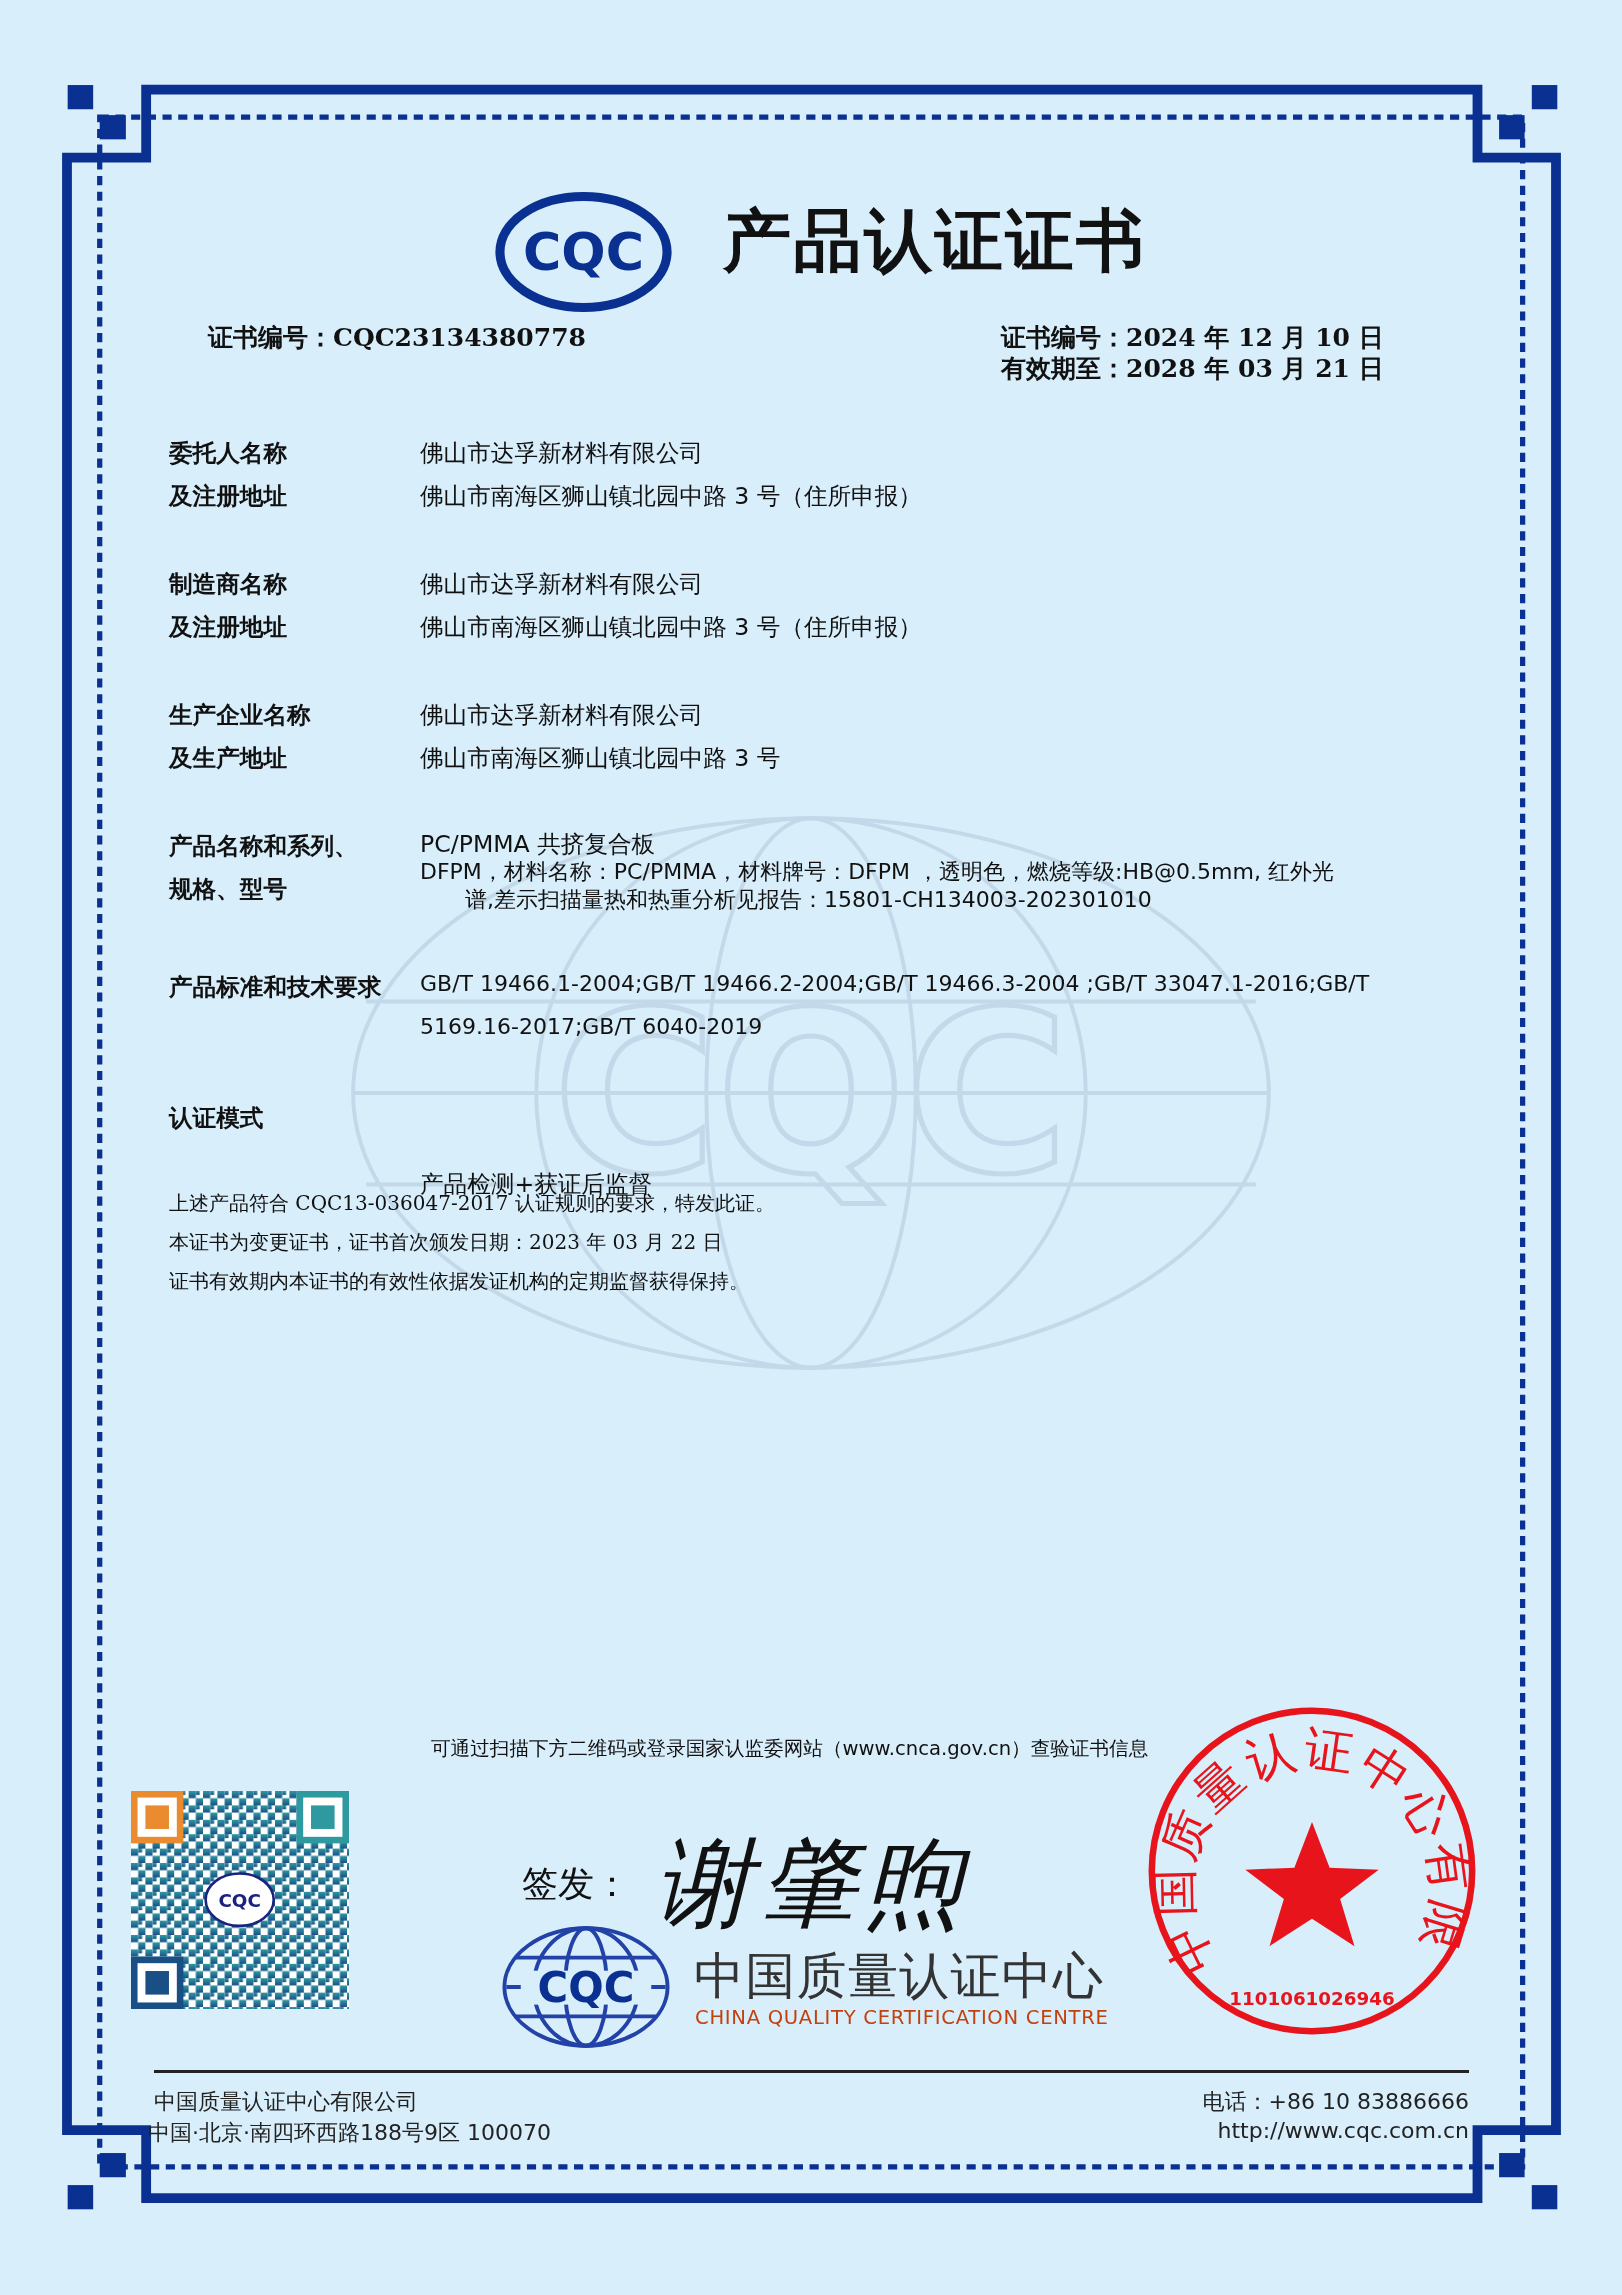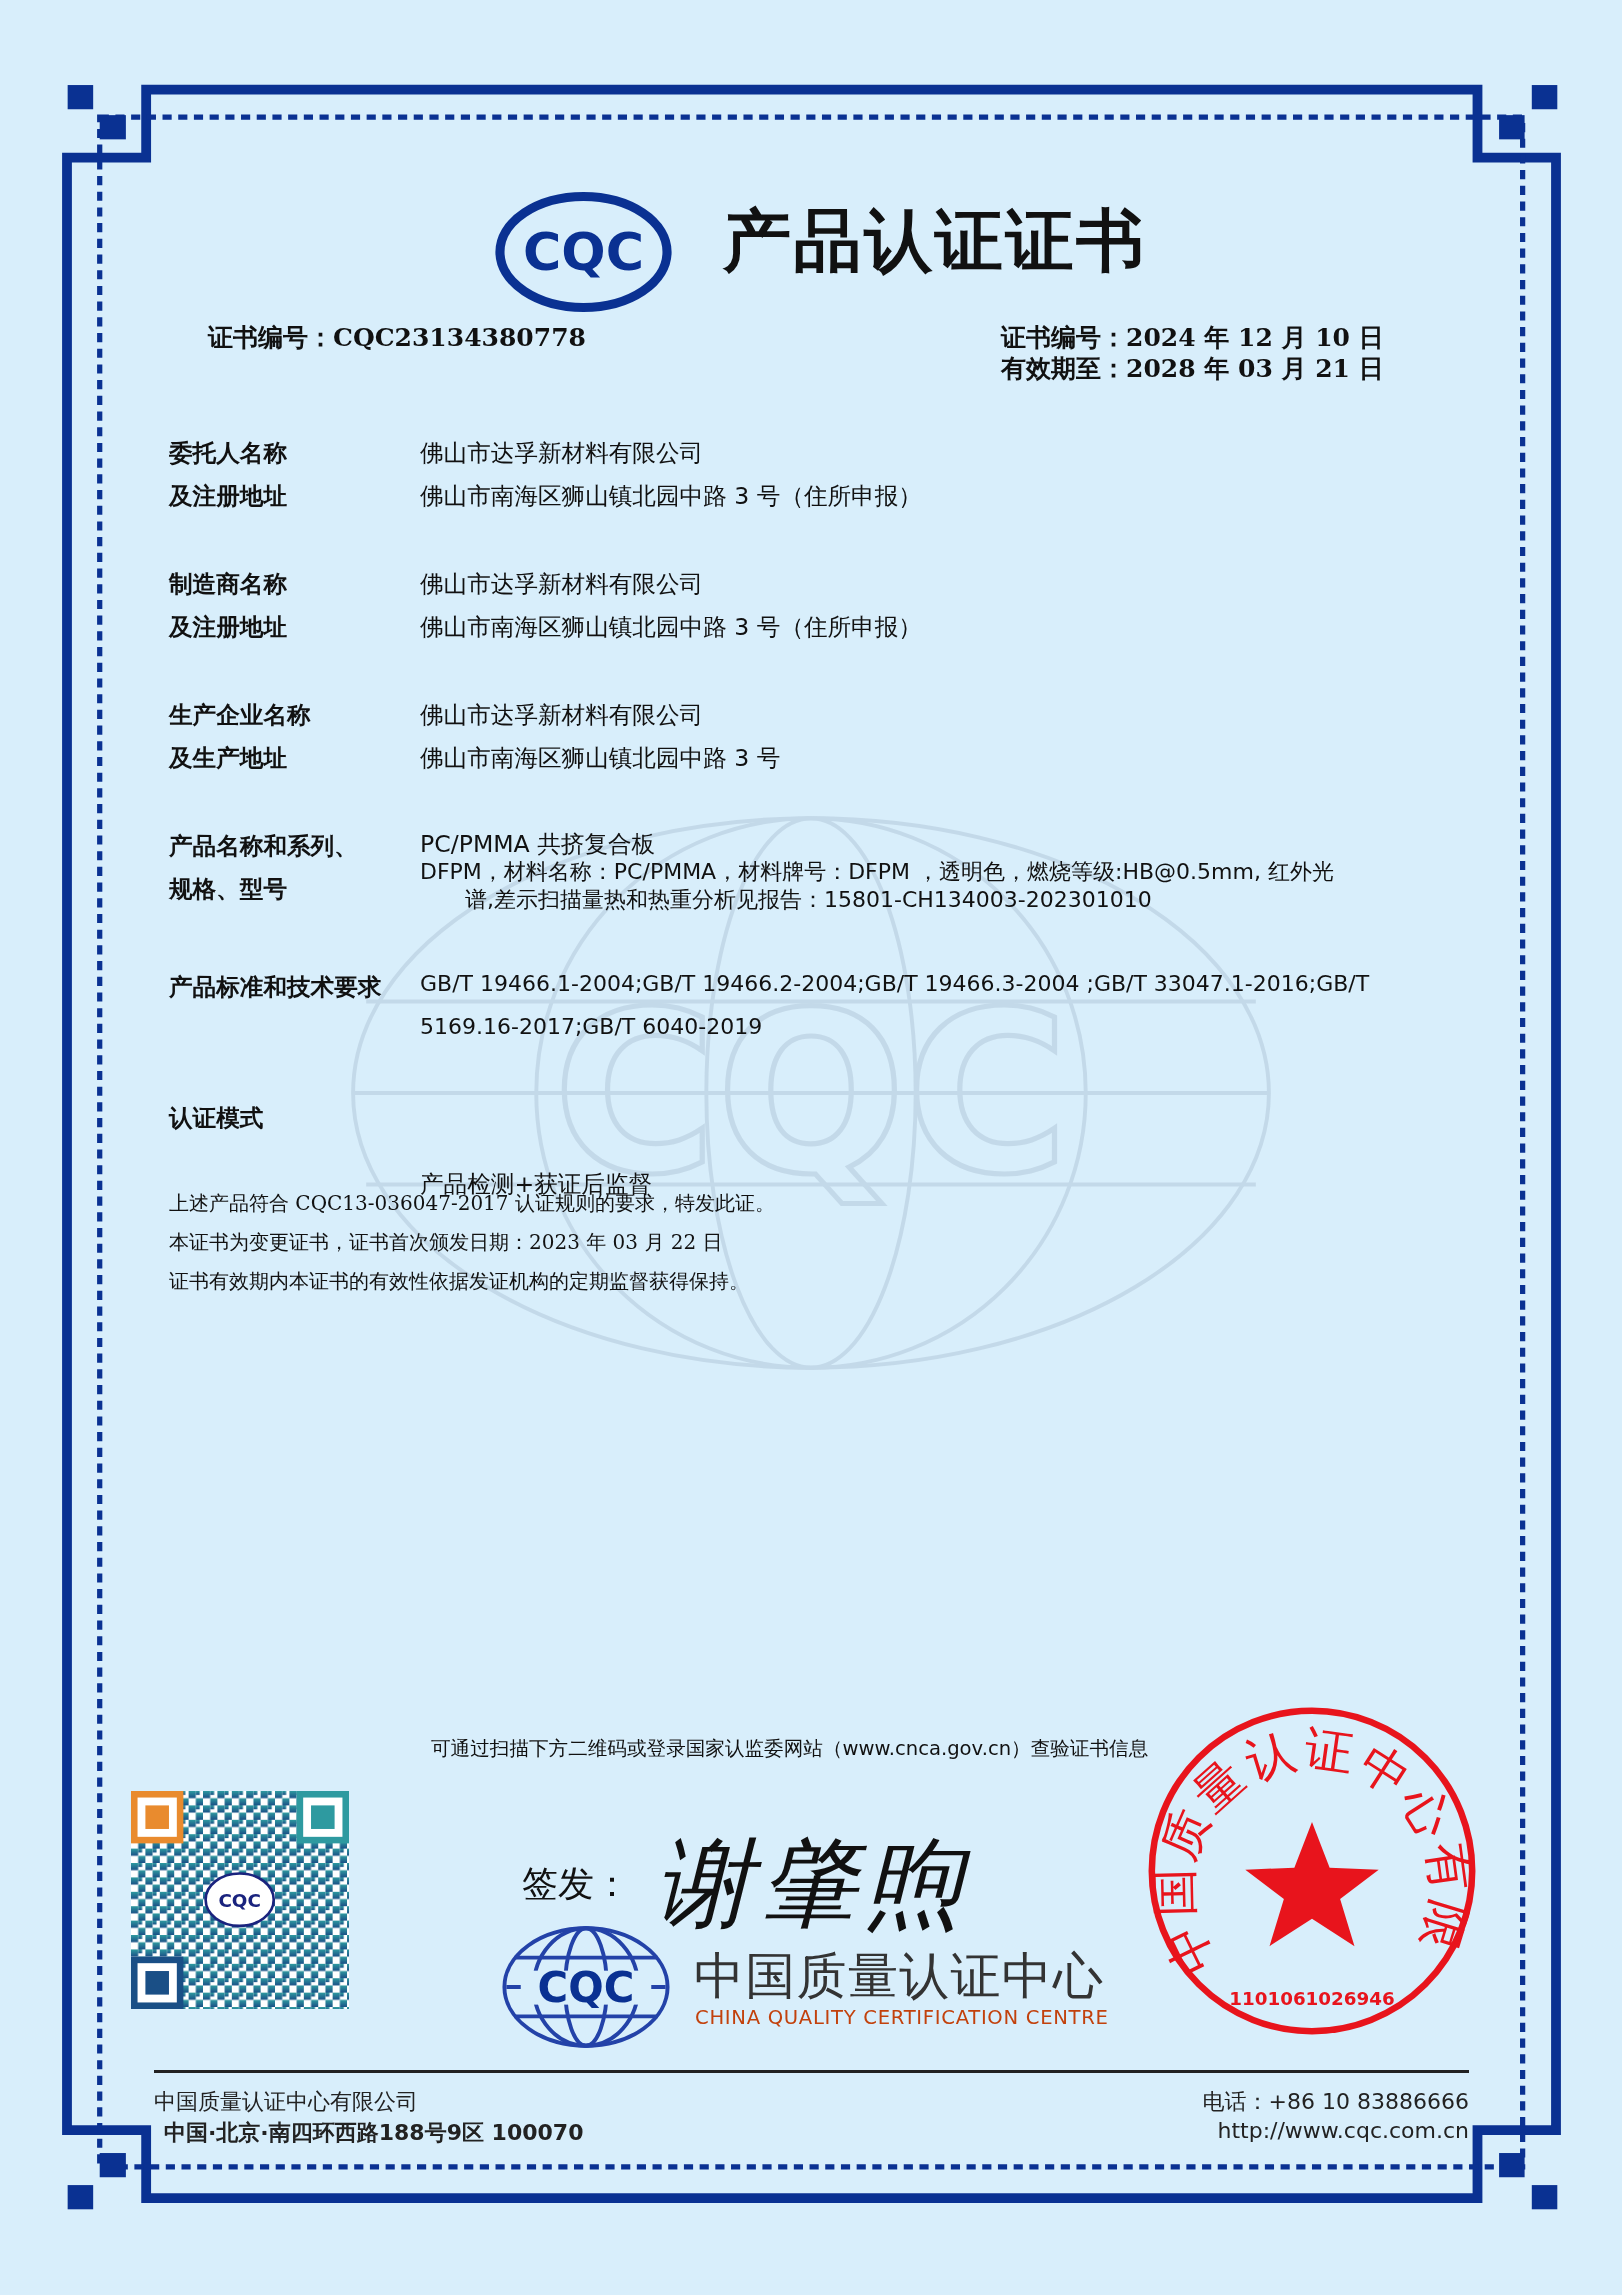--- a/index.html
+++ b/index.html
@@ -155,16 +155,16 @@
   <circle cx="260" cy="260" r="245" fill="none" stroke="#e8141c" stroke-width="10"></circle>
   <text font-family="DejaVu Serif, serif" font-size="74" fill="#e8141c" letter-spacing="6">
     <textPath href="#sealArc" startOffset="0">中国质量认证中心有限公司</textPath>
   </text>
   <polygon fill="#e8141c" points="260,185 287,255 362,258 303,303 325,375 260,333 195,375 217,303 158,258 233,255"></polygon>
   <text x="260" y="465" text-anchor="middle" font-family="DejaVu Sans, sans-serif" font-weight="bold" font-size="28" fill="#e8141c">1101061026946</text>
 </svg>
 
 <div class="abs" style="left:154px; top:2070px; width:1315px; height:2.6px; background:#222;"></div>
 <div class="abs footer-txt" style="left:154px; top:2087px;">中国质量认证中心有限公司</div>
-<div class="abs footer-txt" style="left:164px; top:2118px;font-weight:bold;">中国·北京·南四环西路188号9区  100070</div>
+<div class="abs footer-txt" style="left:148px; top:2118px;">中国·北京·南四环西路188号9区  100070</div>
 <div class="abs footer-txt" style="right:154px; top:2087px; text-align:right;">电话：+86 10 83886666</div>
 <div class="abs footer-txt" style="right:154px; top:2118px; text-align:right;">http://www.cqc.com.cn</div>
 
 
 </body></html>

